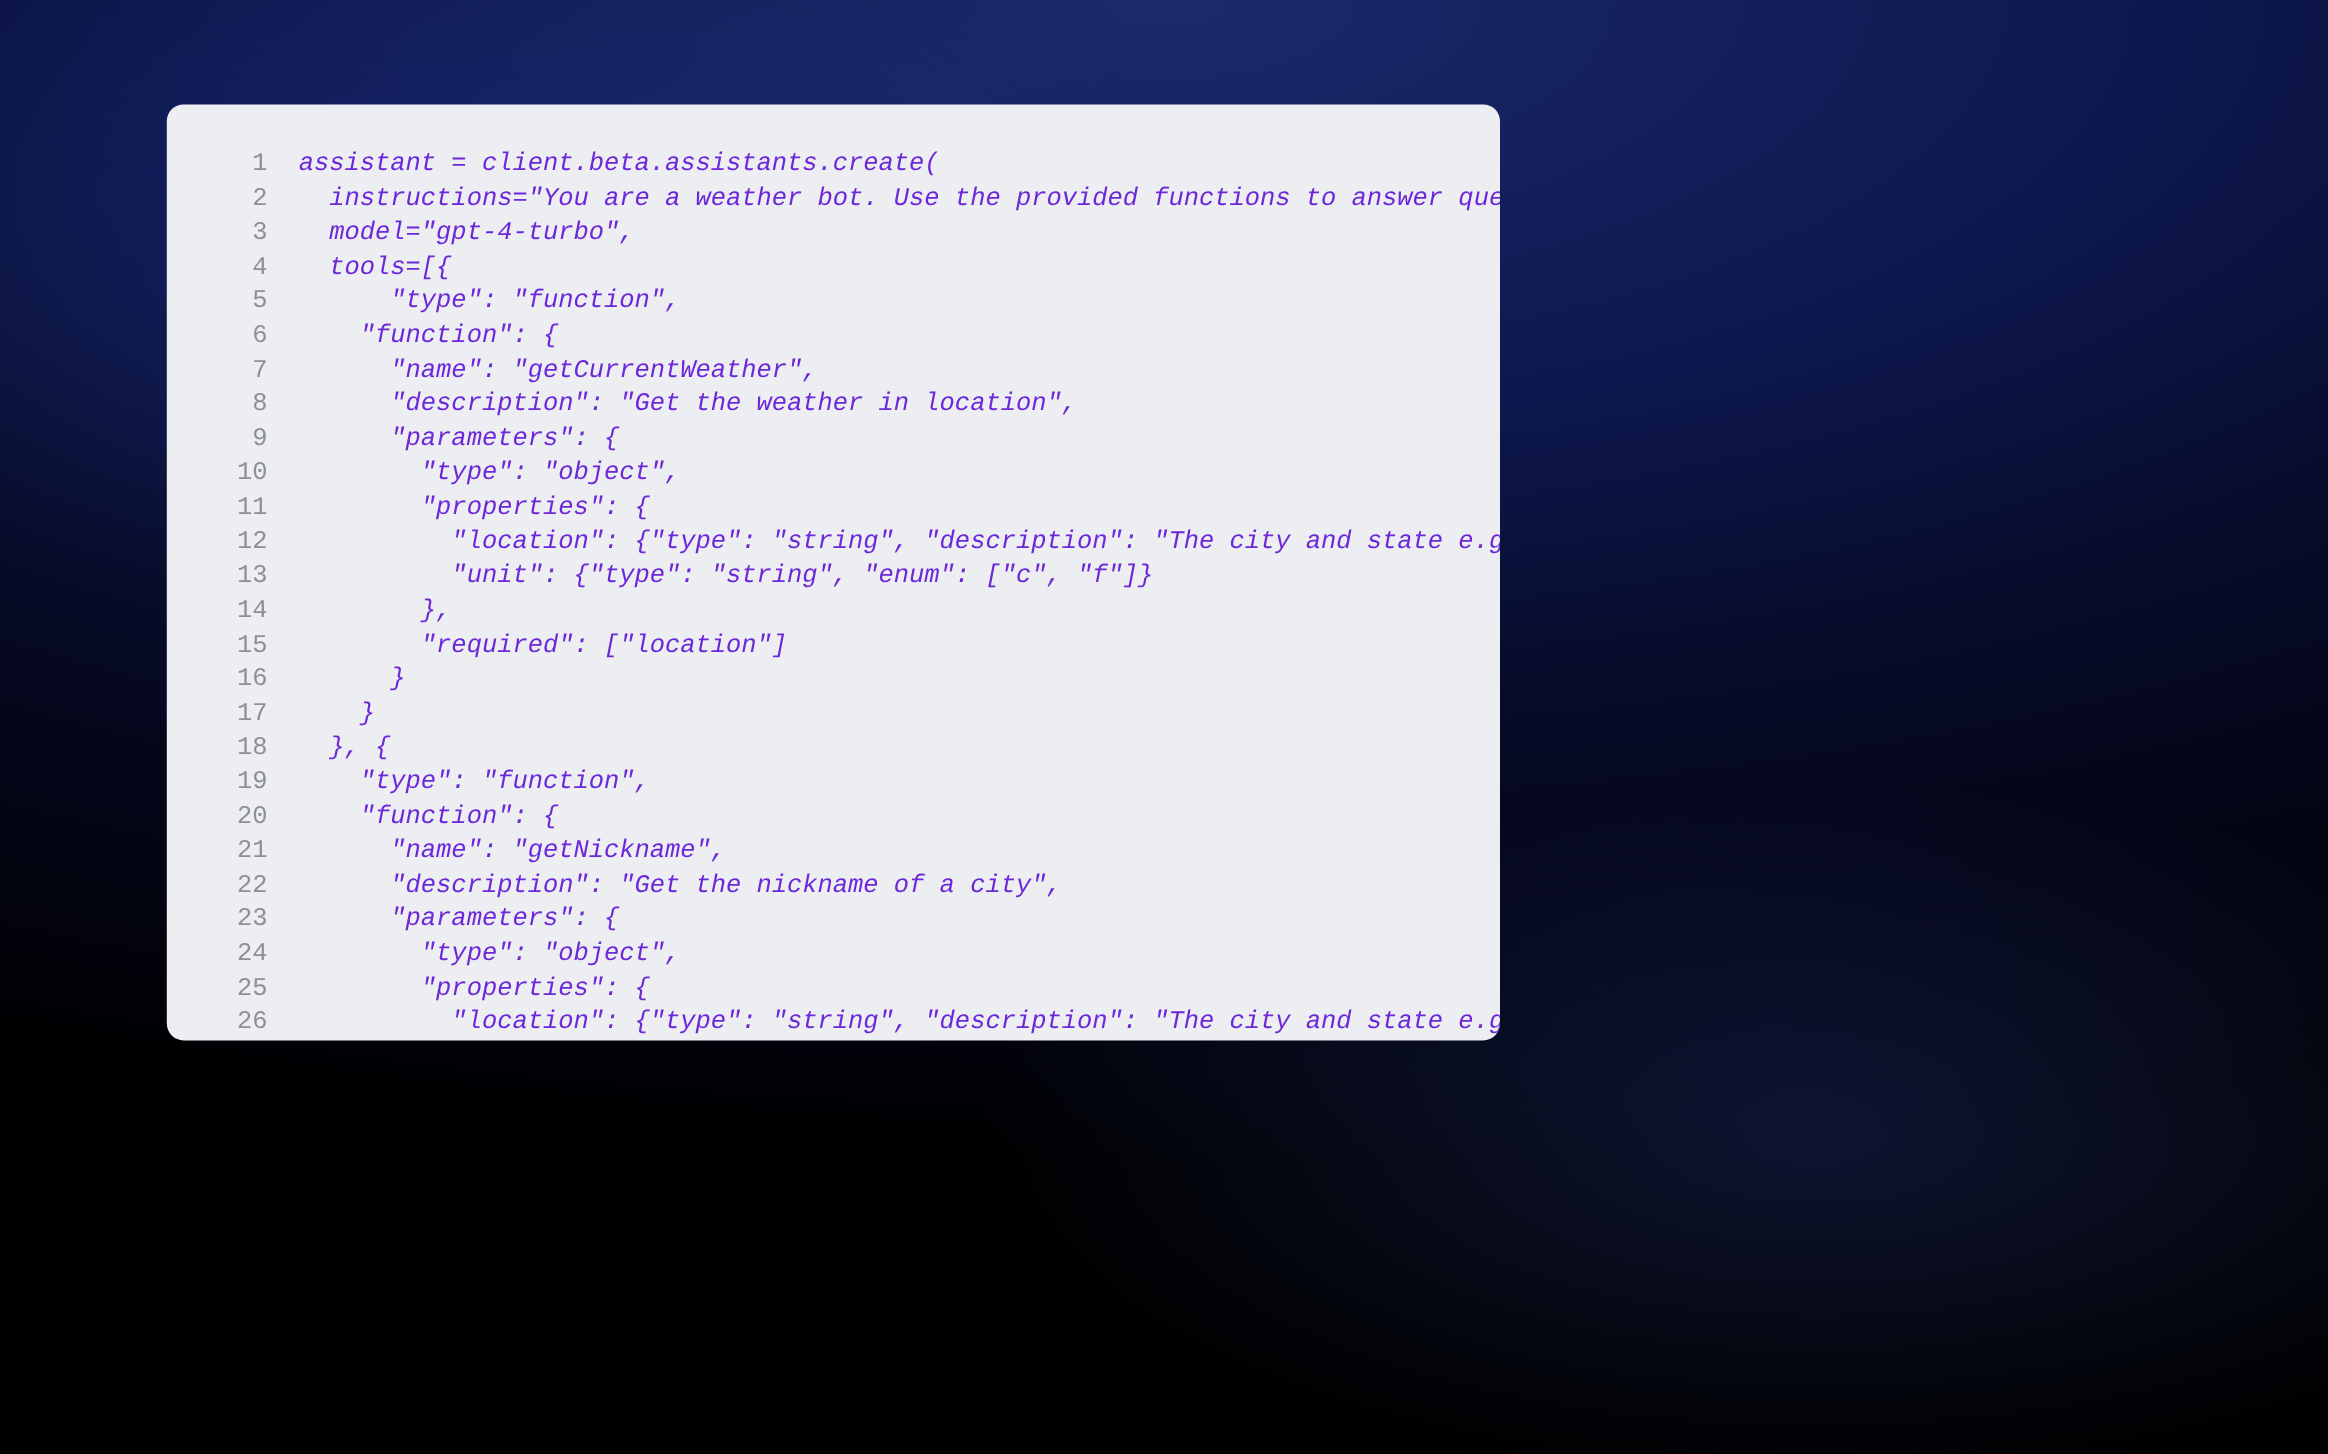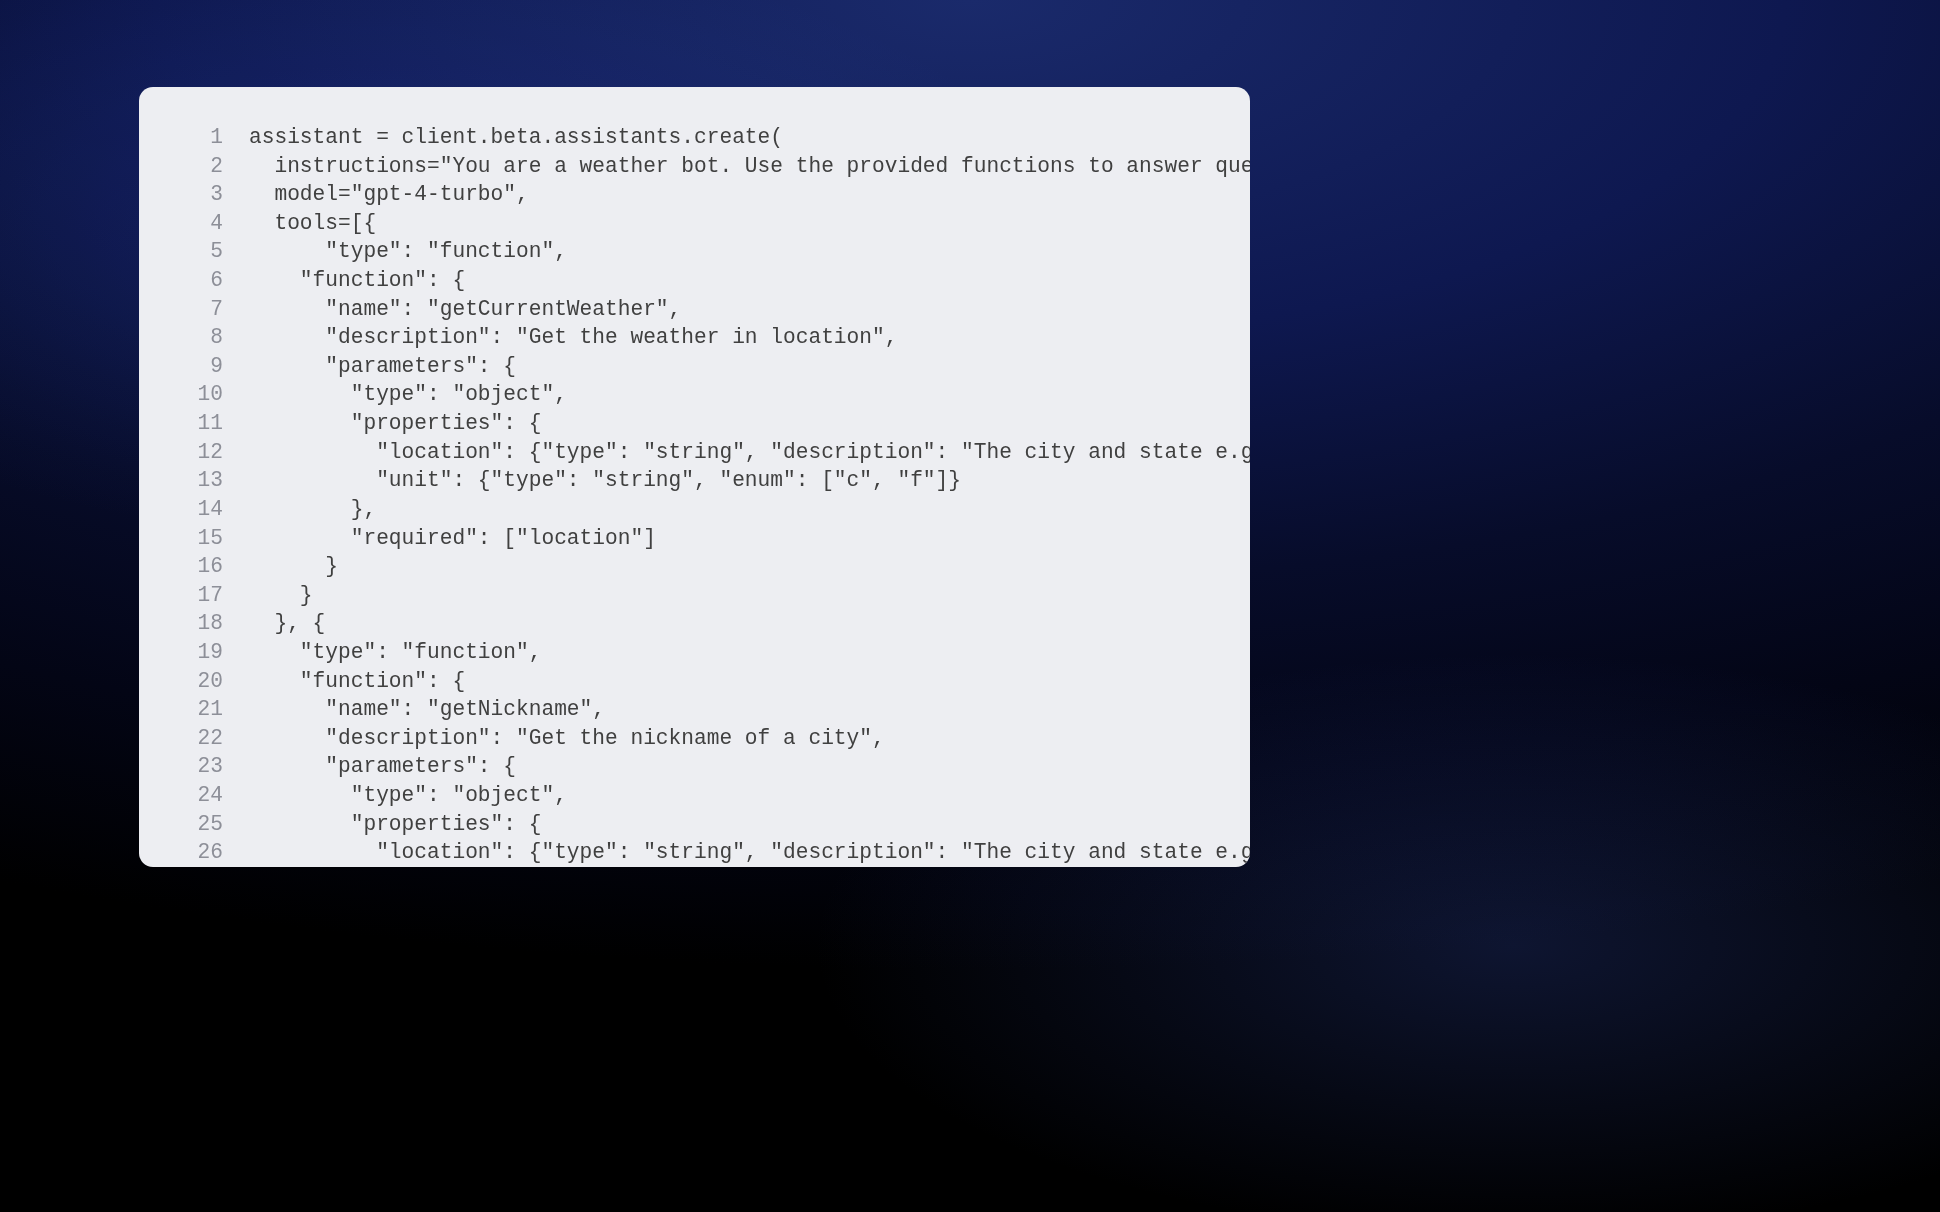--- a/index.html
+++ b/index.html
@@ -51,23 +51,24 @@
   .gutter {
     width: 84px;
     text-align: right;
     padding-right: 26px;
     color: #8d8f98;
     flex: 0 0 auto;
     user-select: none;
   }
   .code {
     flex: 1 1 auto;
-    color: #404040;
+    color: #6d28d9;
     overflow: hidden;
     text-overflow: clip;
+    font-style: italic;
   }
 </style>
 </head>
 <body>
 
 <div class="bg"></div>
 
 <div class="card">
   <div class="code-block" id="code-block"><div class="row"><div class="gutter">1</div><div class="code">assistant = client.beta.assistants.create(</div></div><div class="row"><div class="gutter">2</div><div class="code">  instructions="You are a weather bot. Use the provided functions to answer questions.",</div></div><div class="row"><div class="gutter">3</div><div class="code">  model="gpt-4-turbo",</div></div><div class="row"><div class="gutter">4</div><div class="code">  tools=[{</div></div><div class="row"><div class="gutter">5</div><div class="code">      "type": "function",</div></div><div class="row"><div class="gutter">6</div><div class="code">    "function": {</div></div><div class="row"><div class="gutter">7</div><div class="code">      "name": "getCurrentWeather",</div></div><div class="row"><div class="gutter">8</div><div class="code">      "description": "Get the weather in location",</div></div><div class="row"><div class="gutter">9</div><div class="code">      "parameters": {</div></div><div class="row"><div class="gutter">10</div><div class="code">        "type": "object",</div></div><div class="row"><div class="gutter">11</div><div class="code">        "properties": {</div></div><div class="row"><div class="gutter">12</div><div class="code">          "location": {"type": "string", "description": "The city and state e.g. San Francisco, CA</div></div><div class="row"><div class="gutter">13</div><div class="code">          "unit": {"type": "string", "enum": ["c", "f"]}</div></div><div class="row"><div class="gutter">14</div><div class="code">        },</div></div><div class="row"><div class="gutter">15</div><div class="code">        "required": ["location"]</div></div><div class="row"><div class="gutter">16</div><div class="code">      }</div></div><div class="row"><div class="gutter">17</div><div class="code">    }</div></div><div class="row"><div class="gutter">18</div><div class="code">  }, {</div></div><div class="row"><div class="gutter">19</div><div class="code">    "type": "function",</div></div><div class="row"><div class="gutter">20</div><div class="code">    "function": {</div></div><div class="row"><div class="gutter">21</div><div class="code">      "name": "getNickname",</div></div><div class="row"><div class="gutter">22</div><div class="code">      "description": "Get the nickname of a city",</div></div><div class="row"><div class="gutter">23</div><div class="code">      "parameters": {</div></div><div class="row"><div class="gutter">24</div><div class="code">        "type": "object",</div></div><div class="row"><div class="gutter">25</div><div class="code">        "properties": {</div></div><div class="row"><div class="gutter">26</div><div class="code">          "location": {"type": "string", "description": "The city and state e.g. San Francisco, CA</div></div></div>
 </div>

